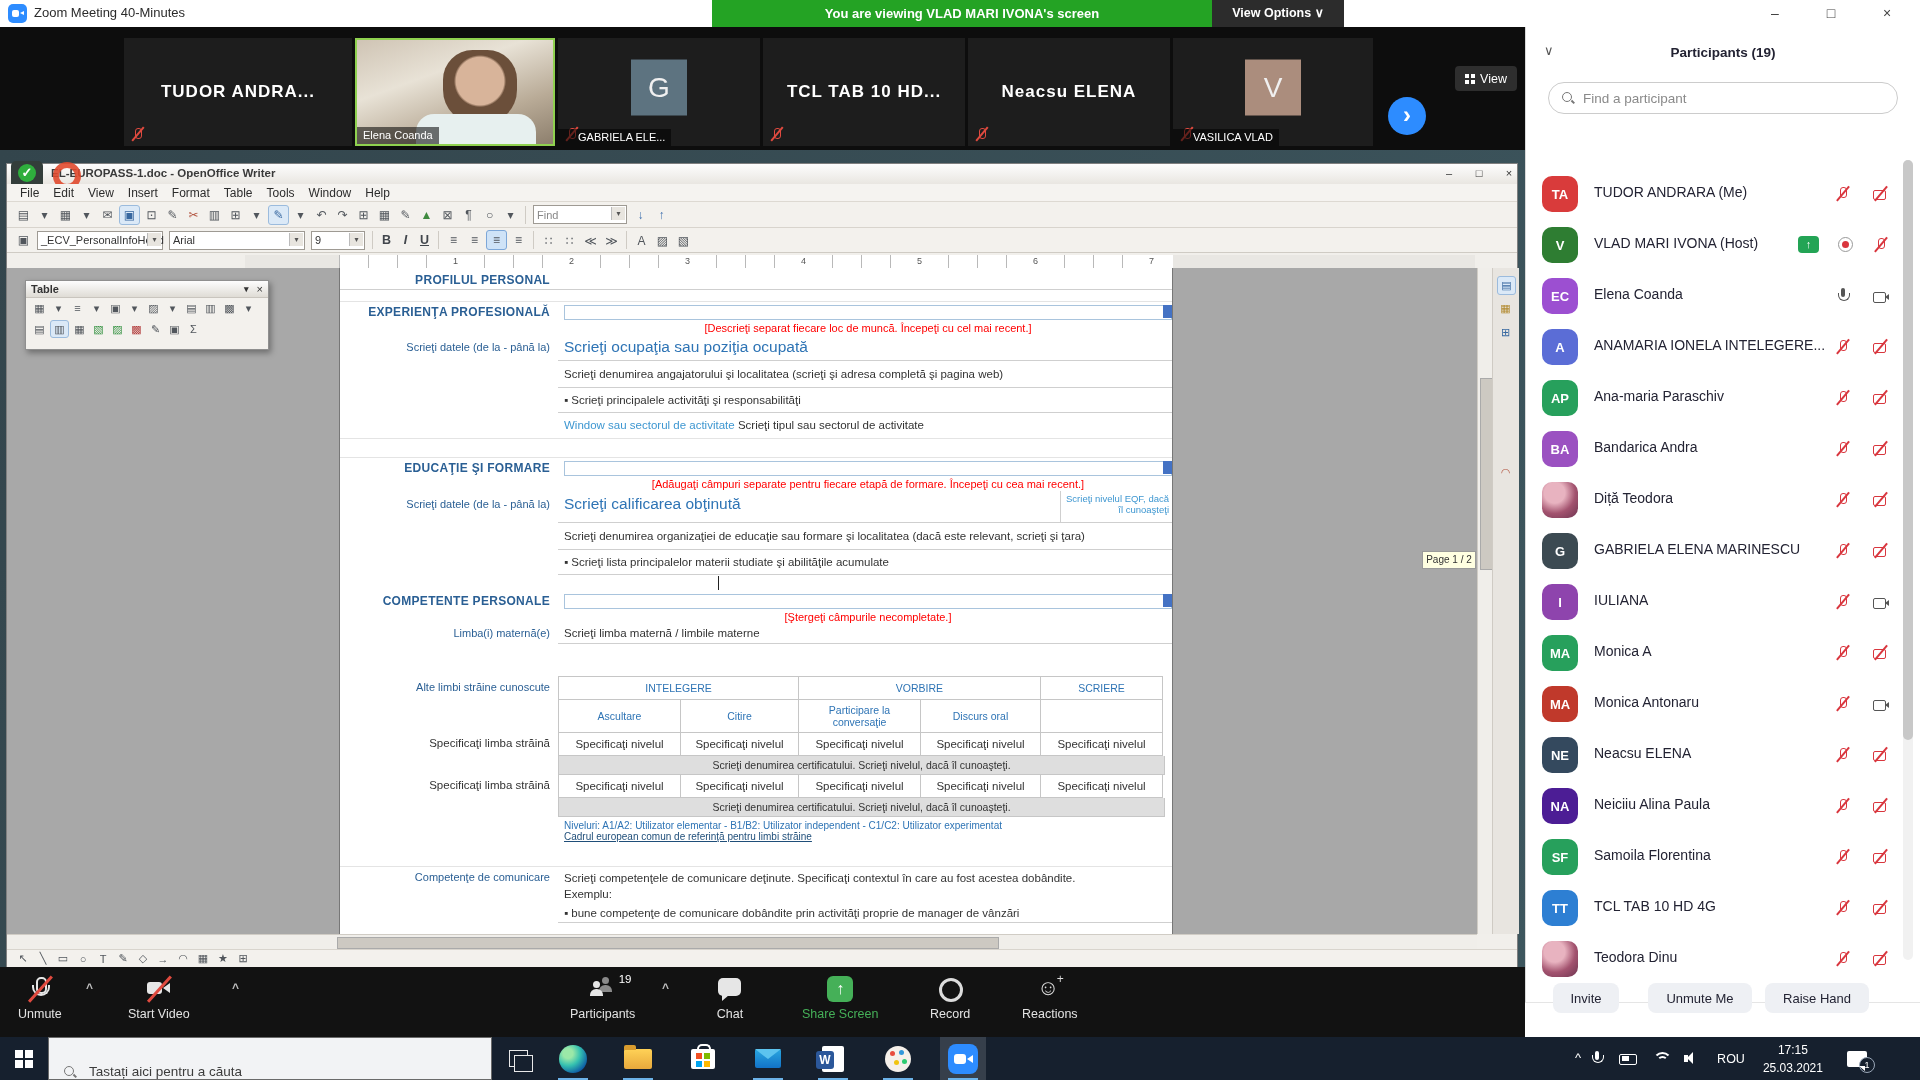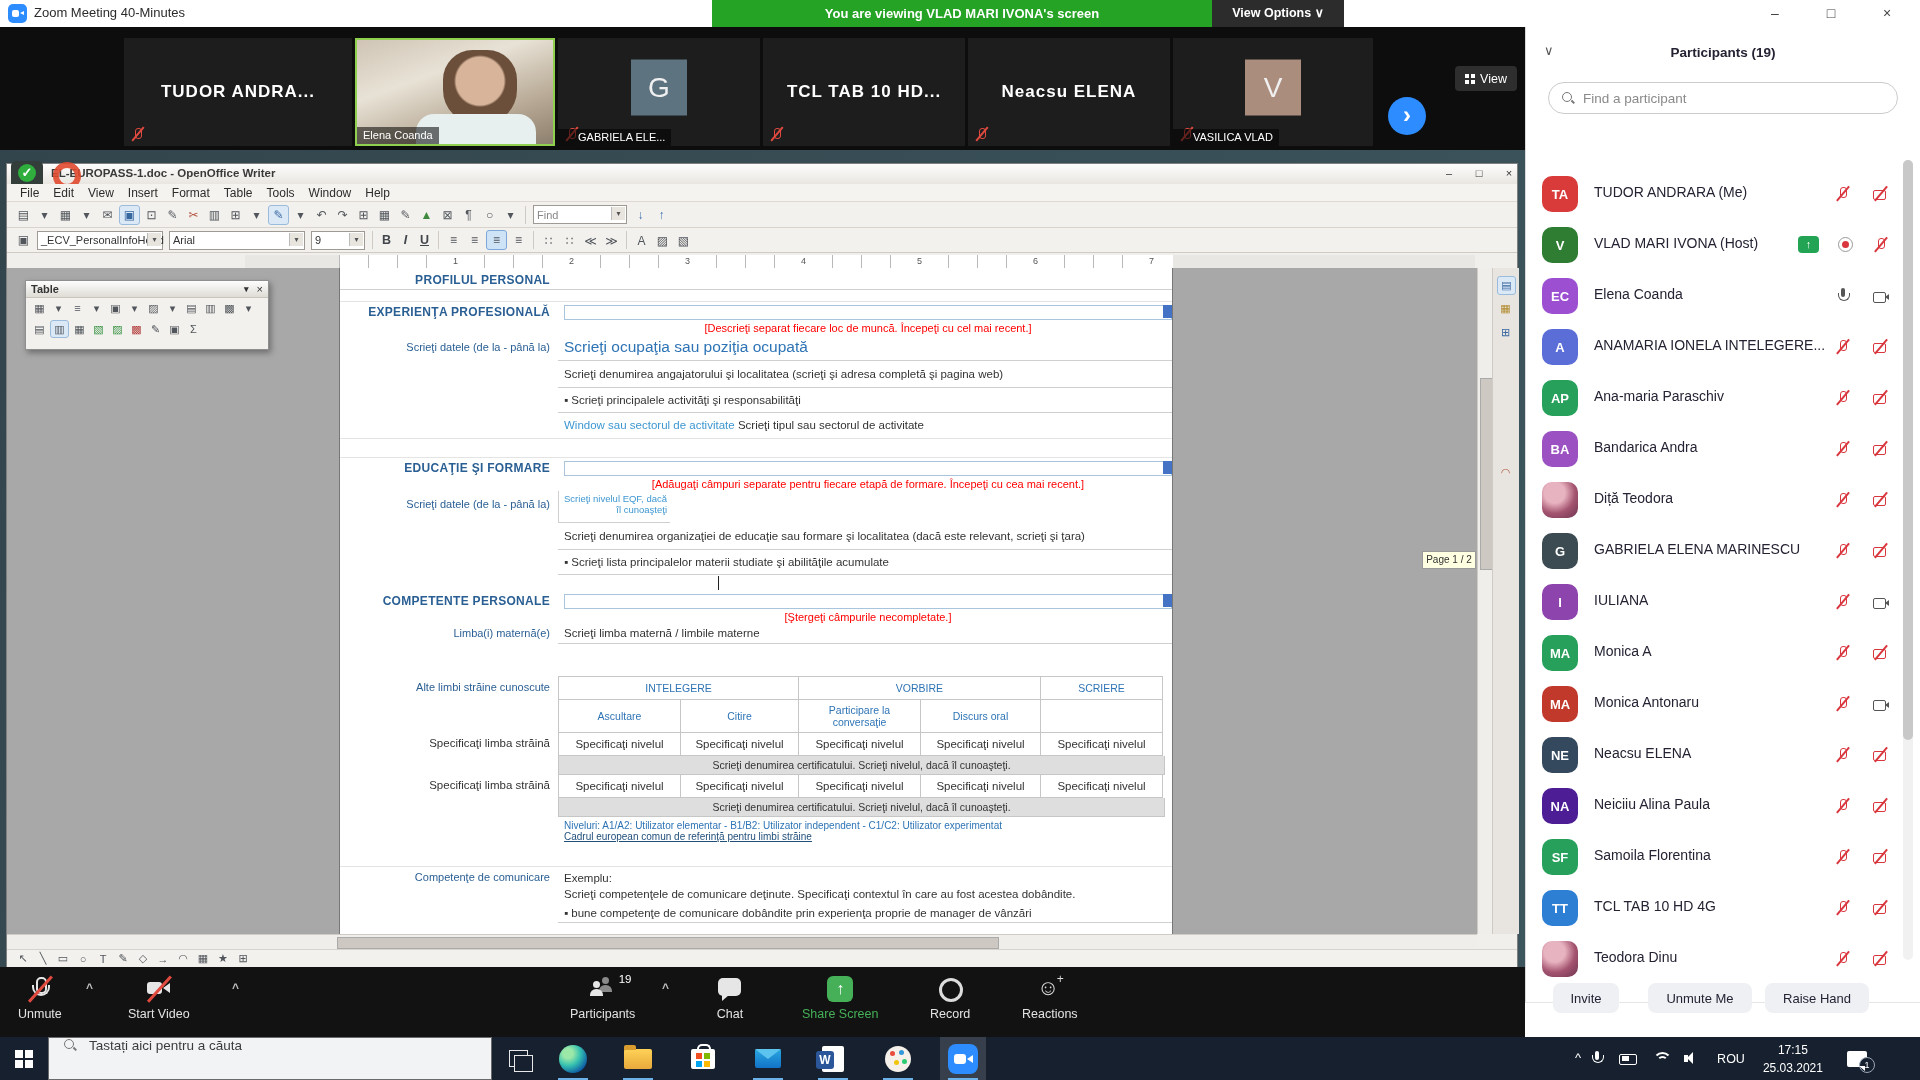--- a/index.html
+++ b/index.html
@@ -163,21 +163,21 @@
   .pscroll{left:1903px;top:160px;width:10px;height:800px;background:#f1f1f1;border-radius:5px;}
   .pthumb{position:absolute;left:0;top:0;width:10px;height:580px;background:#c8c8c8;border-radius:5px;}
   .pfoot{left:1525px;top:1002px;width:395px;height:35px;background:#fff;border-top:1px solid #e5e5e5;}
   .pbtn{position:absolute;top:-20px;height:30px;background:#eef0f4;border-radius:8px;color:#232333;font-size:13px;
         display:flex;align-items:center;justify-content:center;}
   
   .taskbar{left:0;top:1037px;width:1920px;height:43px;background:#16202e;}
   .startlogo{left:15px;top:13px;width:8px;height:8px;background:#fff;
      box-shadow:10px 0 0 #fff,0 10px 0 #fff,10px 10px 0 #fff;}
   .tsearch{left:48px;top:0;width:444px;height:43px;background:#f2f3f5;border:1px solid #6a6a6a;box-sizing:border-box;
-           display:flex;align-items:flex-start;padding-left:14px;gap:12px;font-size:13.5px;color:#3c3c3c;}
+           display:flex;align-items:flex-end;padding-left:14px;gap:12px;font-size:13.5px;color:#3c3c3c;}
   .tapp{position:absolute;top:0;width:46px;height:43px;display:flex;align-items:center;justify-content:center;}
   .running::after{content:"";position:absolute;left:8px;bottom:0;width:30px;height:2.5px;background:#6cb2e8;}
   .taskview{width:17px;height:15px;border:1.6px solid #e8e8e8;position:relative;background:#16202e;}
   .taskview::after{content:"";position:absolute;left:4px;top:4px;width:17px;height:15px;border:1.6px solid #e8e8e8;background:#16202e;}
   .edgeic{width:28px;height:28px;border-radius:50%;background:radial-gradient(circle at 32% 30%,#9be8a8 0 18%,#35c1b0 45%,#0c59a4 78%);}
   .folderic{position:relative;width:28px;height:20px;background:linear-gradient(#ffd257,#e8a93c);border-radius:2px;}
   .folderic::before{content:"";position:absolute;left:0;top:-4px;width:12px;height:5px;background:#d99c2e;border-radius:2px 2px 0 0;}
   .storeic{position:relative;width:24px;height:20px;background:#fff;border-radius:2px;}
   .storeic::before{content:"";position:absolute;left:6px;top:-5px;width:10px;height:6px;border:2px solid #fff;border-bottom:none;border-radius:5px 5px 0 0;}
   .storeic::after{content:"";position:absolute;left:5px;top:4px;width:6px;height:6px;background:#f25022;
@@ -385,20 +385,21 @@
                 <span class="bluesq"></span>
               </div>
             </div>
         </div>
         <div class="drow" style="height:13px">
           <div class="lc"></div>
           <div class="rc red-t">[Adăugaţi câmpuri separate pentru fiecare etapă de formare. Începeţi cu cea mai recent.]</div>
         </div>
         <div class="drow" style="height:32px">
           <div class="lc lblue" style="line-height:26px">Scrieţi datele (de la - până la)</div>
+          <div class="rc big bb" style="line-height:26px">Scrieţi calificarea obţinută</div>
           <div class="bb" style="width:112px;flex:none;border-left:1px solid #cfcfcf;color:#3e97d1;font-size:9.5px;text-align:right;padding:2px 3px 0 0;box-sizing:border-box">Scrieţi nivelul EQF, dacă îl cunoaşteţi</div>
         </div>
         <div class="drow" style="height:27px">
           <div class="lc"></div>
           <div class="rc body-t bb" style="line-height:26px">Scrieţi denumirea organizaţiei de educaţie sau formare şi localitatea (dacă este relevant, scrieţi şi ţara)</div>
         </div>
         <div class="drow" style="height:25px">
           <div class="lc"></div>
           <div class="rc body-t bb" style="line-height:24px">▪ Scrieţi lista principalelor materii studiate şi abilităţile acumulate</div>
         </div>
@@ -475,23 +476,23 @@
             <div style="color:#1f4e79;font-size:10px;text-decoration:underline">Cadrul european comun de referinţă pentru limbi străine</div>
           </div>
         </div>
         <div class="drow" style="height:16px;border-bottom:1px solid #e4e4e4">
             <div class="lc"></div>
             <div class="rc"></div>
           </div>
         <div class="drow" style="height:56px">
           <div class="lc lblue" style="padding-top:4px">Competenţe de comunicare</div>
           <div class="rc body-t bb" style="padding-top:3px;line-height:16px">
+            <div>Scrieţi competenţele de comunicare deţinute. Specificaţi contextul în care au fost acestea dobândite.</div>
             <div>Exemplu:</div>
-            <div>Scrieţi competenţele de comunicare deţinute. Specificaţi contextul în care au fost acestea dobândite.</div>
-            <div style="margin-top:3px">▪ bune competenţe de comunicare dobândite prin experienţa proprie de manager de vânzări</div>
+            <div style="margin-top:3px">▪ bune competenţe de comunicare dobândite prin activităţi proprie de manager de vânzări</div>
           </div>
         </div>
       </div>
     </div>
 
     <div class="abs tablefloat">
       <div class="tfhead">
         <span>Table</span>
         <span style="margin-left:auto;font-size:9px">▾</span>
         <span style="margin-left:8px;font-weight:normal">×</span>

